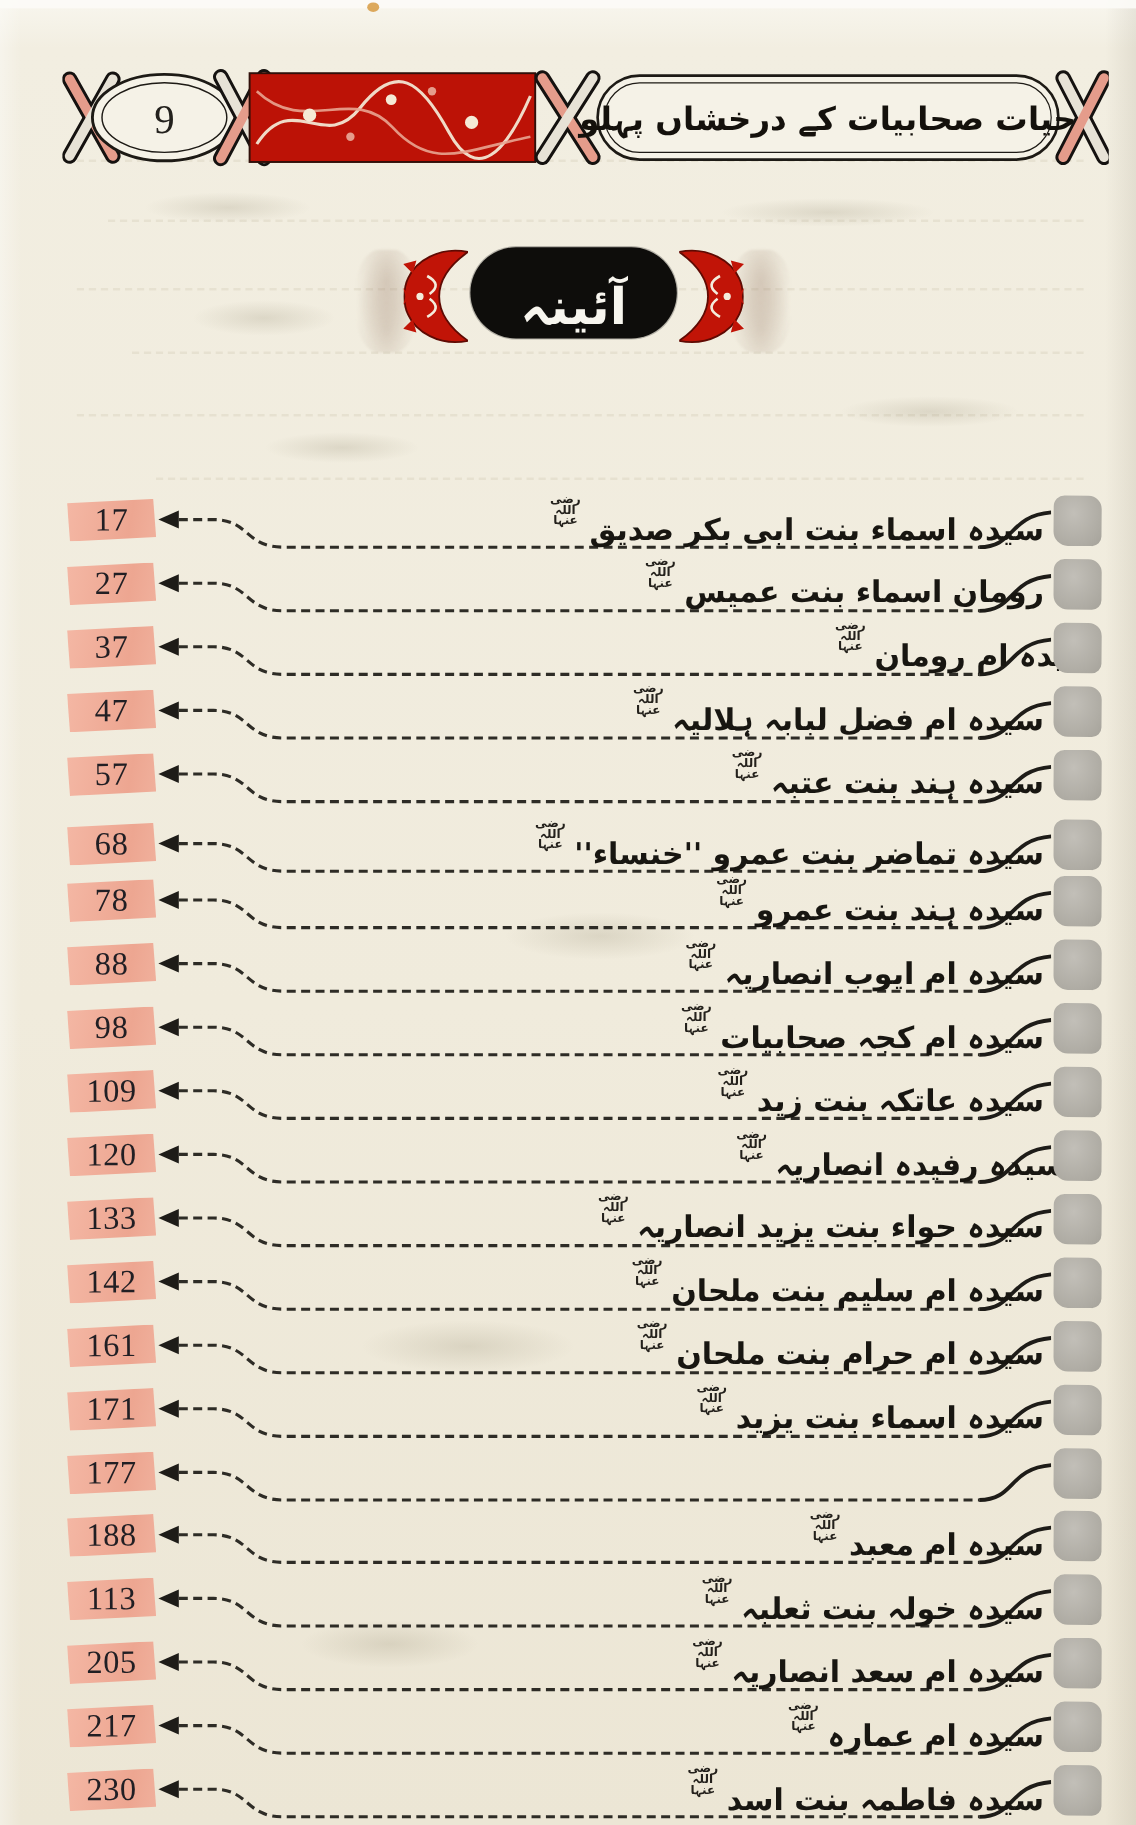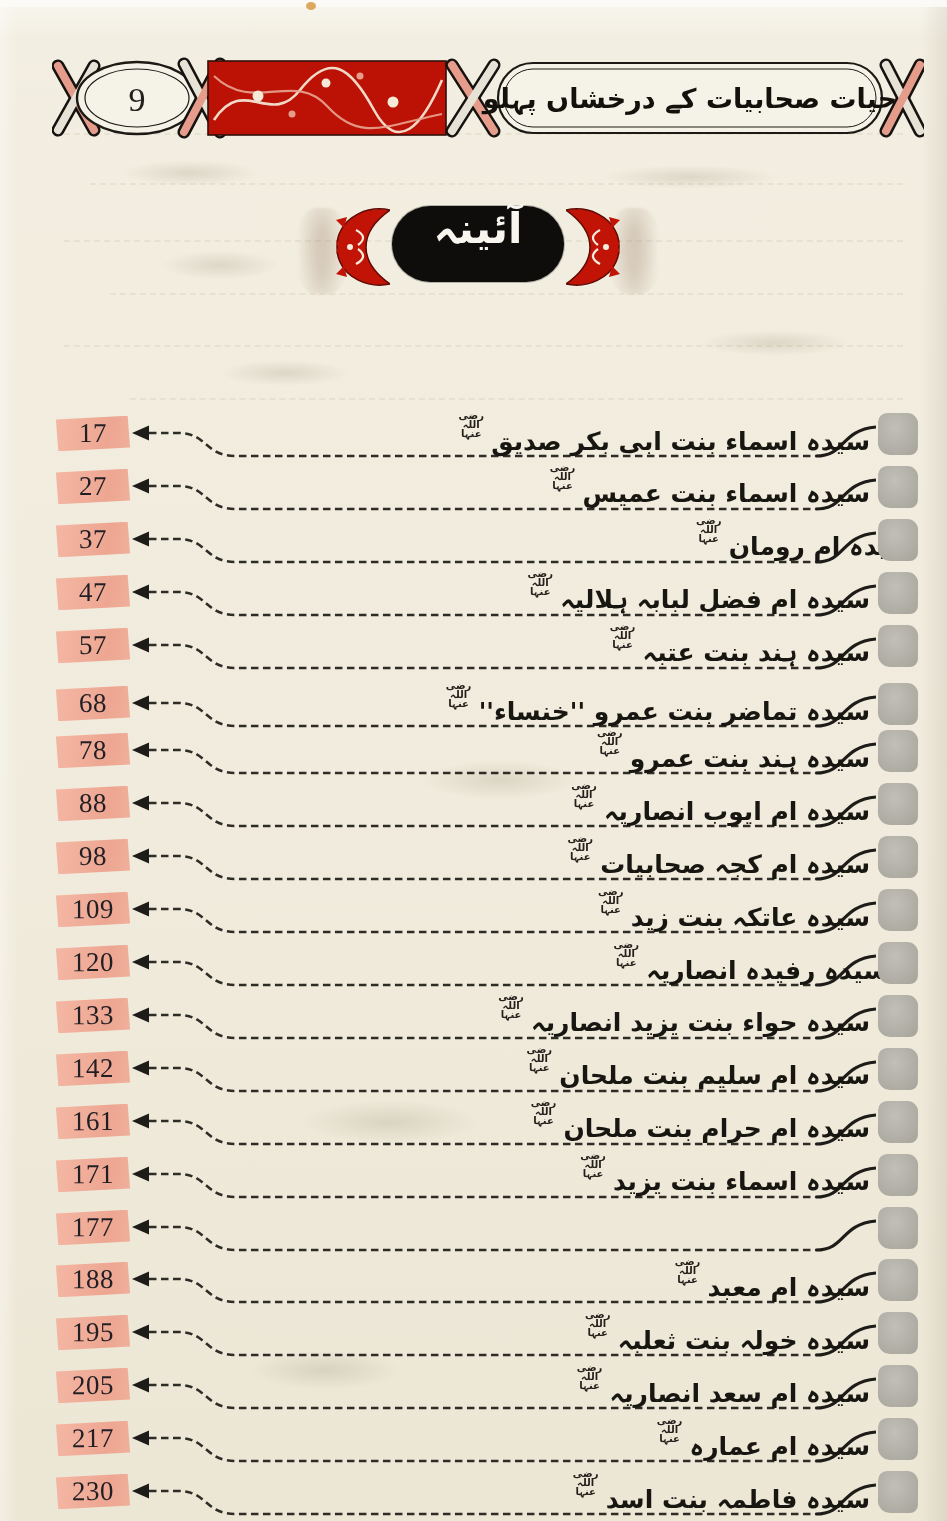--- a/index.html
+++ b/index.html
@@ -24,21 +24,21 @@
 
   
   .header-svg{position:absolute;left:52px;top:56px;}
 
   
   .sec-ornament{position:absolute;top:200px;width:54px;height:94px;}
   .sec-ornament.right{transform:scaleX(-1);}
   .sec-capsule{
     position:absolute;left:392px;top:206px;width:172px;height:76px;
     background:#0e0d0b;border-radius:42px;
-    display:flex;align-items:flex-start;justify-content:center;
+    display:flex;align-items:flex-end;justify-content:center;
     box-shadow:0 0 0 1px rgba(0,0,0,.25);
   }
   .sec-capsule span{
     color:#f7f5ee;font-size:42px;font-weight:bold;direction:rtl;
     font-family:"DejaVu Sans",sans-serif;transform:translateY(-2px);
   }
 
   
   .row{position:absolute;left:0;width:947px;height:54px;}
   .numbox{
@@ -184,21 +184,21 @@
 
     <div class="row" style="top: 462.9px;">
       <div class="numbox">
         <span class="num">27</span>
       </div>
       <svg class="leader" viewBox="0 0 746 54" preserveAspectRatio="none">
         <polygon class="ah" points="2,23 19,15.5 19,30.5"></polygon>
         <path class="dash" d="M19,23 H48 C78,23 74,46 106,46 H686"></path>
         <path class="solid" d="M686,46 C716,46 710,20 746,17"></path>
       </svg>
-      <div class="etext"><span class="etitle">سیدہ اسماء بنت عمیس</span><span class="honor">رضی اللہ عنہا</span></div>
+      <div class="etext"><span class="etitle">رومان اسماء بنت عمیس</span><span class="honor">رضی اللہ عنہا</span></div>
       <div class="tab"></div>
     </div>
 
     <div class="row" style="top: 515.8px; padding-left: 43px;">
       <div class="numbox">
         <span class="num">37</span>
       </div>
       <svg class="leader" viewBox="0 0 746 54" preserveAspectRatio="none">
         <polygon class="ah" points="2,23 19,15.5 19,30.5"></polygon>
         <path class="dash" d="M19,23 H48 C78,23 74,46 106,46 H686"></path>
@@ -384,21 +384,21 @@
         <polygon class="ah" points="2,23 19,15.5 19,30.5"></polygon>
         <path class="dash" d="M19,23 H48 C78,23 74,46 106,46 H686"></path>
         <path class="solid" d="M686,46 C716,46 710,20 746,17"></path>
       </svg>
       <div class="etext"><span class="etitle">سیدہ ام معبد</span><span class="honor">رضی اللہ عنہا</span></div>
       <div class="tab"></div>
     </div>
 
     <div class="row" style="top: 1309.3px;">
       <div class="numbox">
-        <span class="num">195</span>
+        <span class="num">113</span>
       </div>
       <svg class="leader" viewBox="0 0 746 54" preserveAspectRatio="none">
         <polygon class="ah" points="2,23 19,15.5 19,30.5"></polygon>
         <path class="dash" d="M19,23 H48 C78,23 74,46 106,46 H686"></path>
         <path class="solid" d="M686,46 C716,46 710,20 746,17"></path>
       </svg>
       <div class="etext"><span class="etitle">سیدہ خولہ بنت ثعلبہ</span><span class="honor">رضی اللہ عنہا</span></div>
       <div class="tab"></div>
     </div>
 

